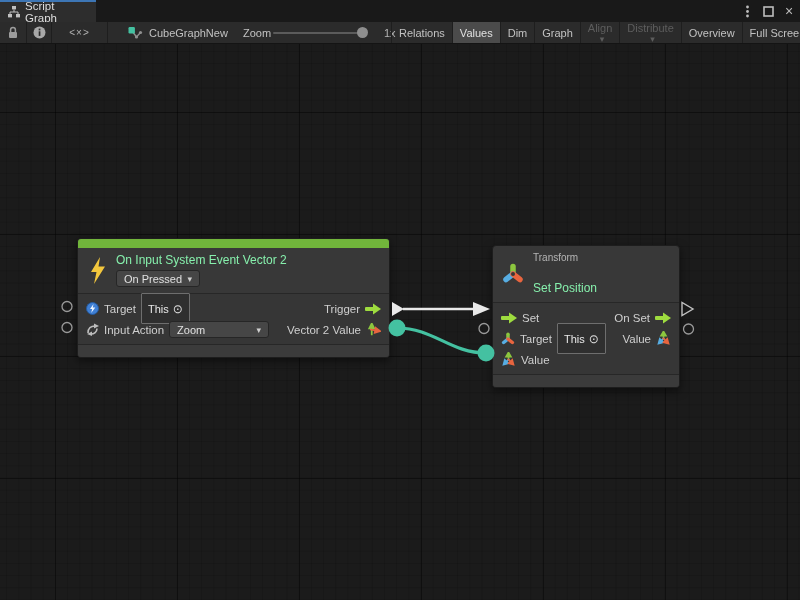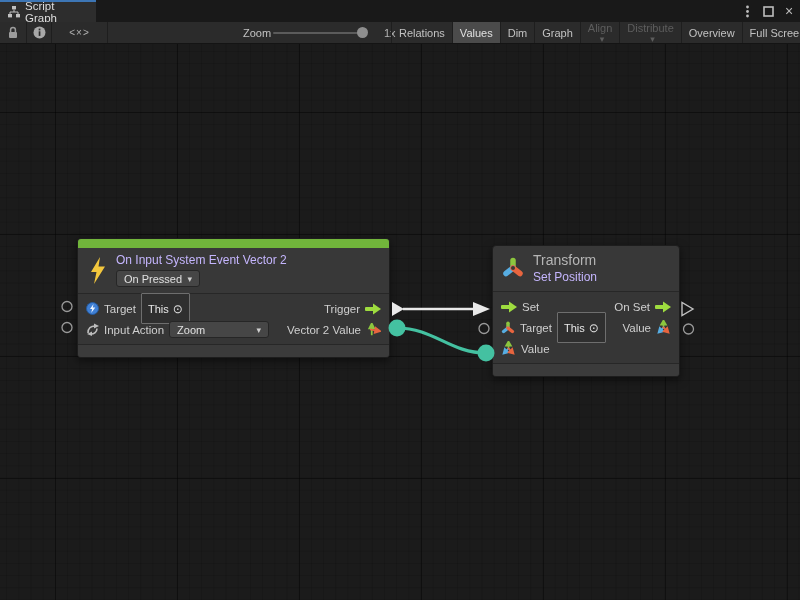--- a/index.html
+++ b/index.html
@@ -54,22 +54,22 @@
     background-size:122px 122px,122px 122px,12.2px 12.2px,12.2px 12.2px;
     background-position:55px 68px,55px 68px,6.2px 7px,6.2px 7px;}
 
   .wires{position:absolute;left:0;top:0;width:800px;height:556px;z-index:3;pointer-events:none;}
 
   
   .node{position:absolute;background:#383838;border:1px solid #1d1d1d;border-radius:4px;
         box-shadow:0 3px 8px rgba(0,0,0,.5);z-index:2;font-size:11.5px;color:#cfcfcf;}
   .node-colorbar{height:9px;background:var(--accent-green);border-radius:3px 3px 0 0;}
   .n-header{display:flex;align-items:center;gap:8px;padding:5px 10px 6px 10px;}
-  .n-title{color:#c4b5fd;font-size:12px;text-align:center;}
-  .n-cat{color:#b5b5b5;font-size:14px;margin-bottom:2px;}
+  .n-title{color:#86efac;font-size:12px;text-align:center;}
+  .n-cat{color:#b5b5b5;font-size:10px;margin-bottom:18px;}
   .rows{border-top:1px solid #272727;border-bottom:1px solid #272727;background:#363636;padding:4px 0;}
   .row{height:21px;display:flex;align-items:center;gap:5px;padding:0 8px;}
   .spacer{flex:1;}
   .plabel{color:#cfcfcf;white-space:nowrap;}
   .n-footer{height:12px;background:#3b3b3b;border-radius:0 0 3px 3px;}
 
   .this-btn{display:inline-flex;align-items:center;gap:4px;background:#2f2f2f;
             border:1px solid #6e6e6e;border-radius:1px;padding:0 6px;height:31px;
             color:#e8e8e8;font-size:11px;}
   .bullseye{font-size:12px;color:#dcdcdc;line-height:1;}
@@ -138,20 +138,31 @@
           <rect x="5.7" y="2.6" width="1.7" height="1.8" fill="#2b2b2b"></rect>
         </svg>
       </span>
     </div>
     <div class="tb-sep" style="left:51px"></div>
     <div class="tb-btn tb-code">
       <span>&lt;×&gt;</span>
     </div>
     <div class="tb-sep" style="left:107px"></div>
 
+    <div class="tb-graph">
+      <span class="icon">
+        <svg width="15" height="14" viewBox="0 0 15 14">
+          <path d="M4 5 L8.5 11 L12.5 6.5" fill="none" stroke="#8f8f8f" stroke-width="1.4"></path>
+          <circle cx="8.5" cy="11" r="1.6" fill="#8f8f8f"></circle>
+          <circle cx="12.5" cy="6.5" r="1.6" fill="#8f8f8f"></circle>
+          <rect x="0.5" y="1" width="6.4" height="6.4" rx="1.2" fill="var(--teal)"></rect>
+        </svg>
+      </span>
+      <span>CubeGraphNew</span>
+    </div>
 
     <div class="tb-zoom-label">Zoom</div>
     <div class="tb-slider">
       <div class="tb-track"></div>
       <div class="tb-handle"></div>
     </div>
     <div class="tb-zoom-val">1x</div>
 
     <div class="tb-right">
       <span class="seg">Relations</span>

